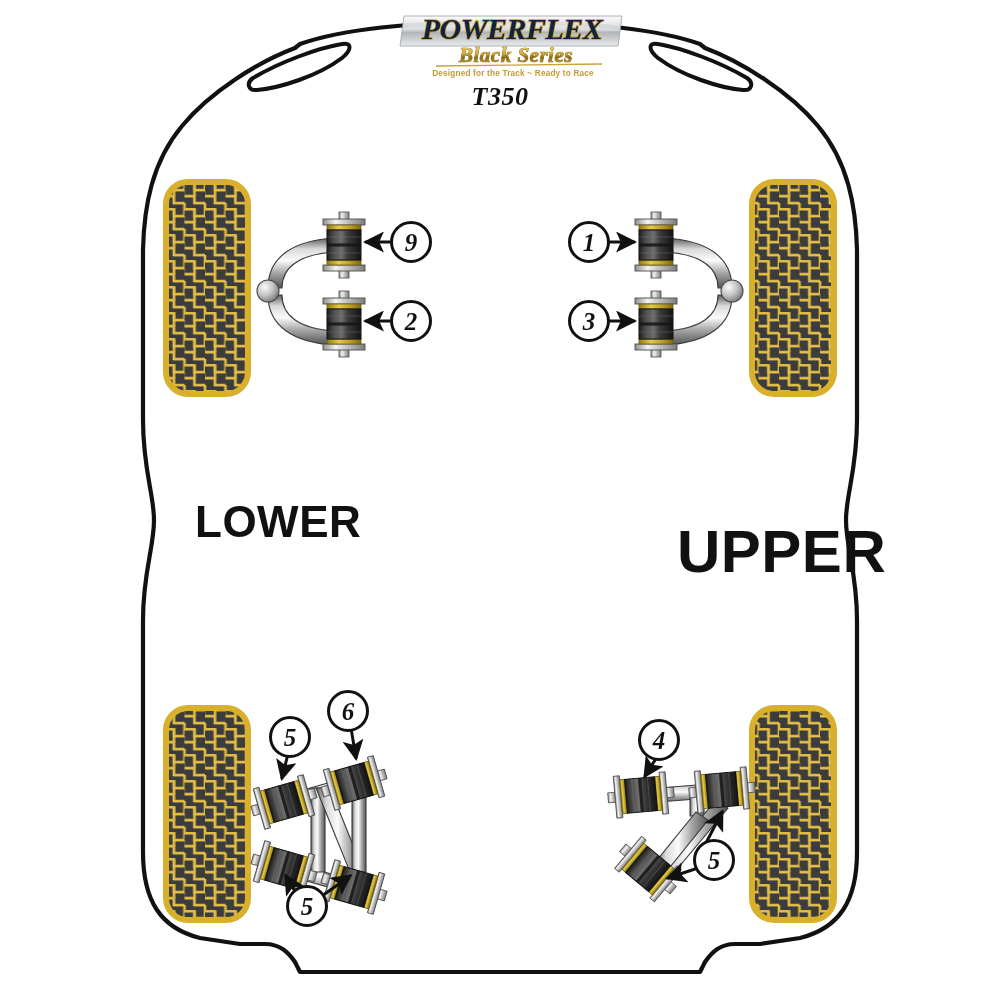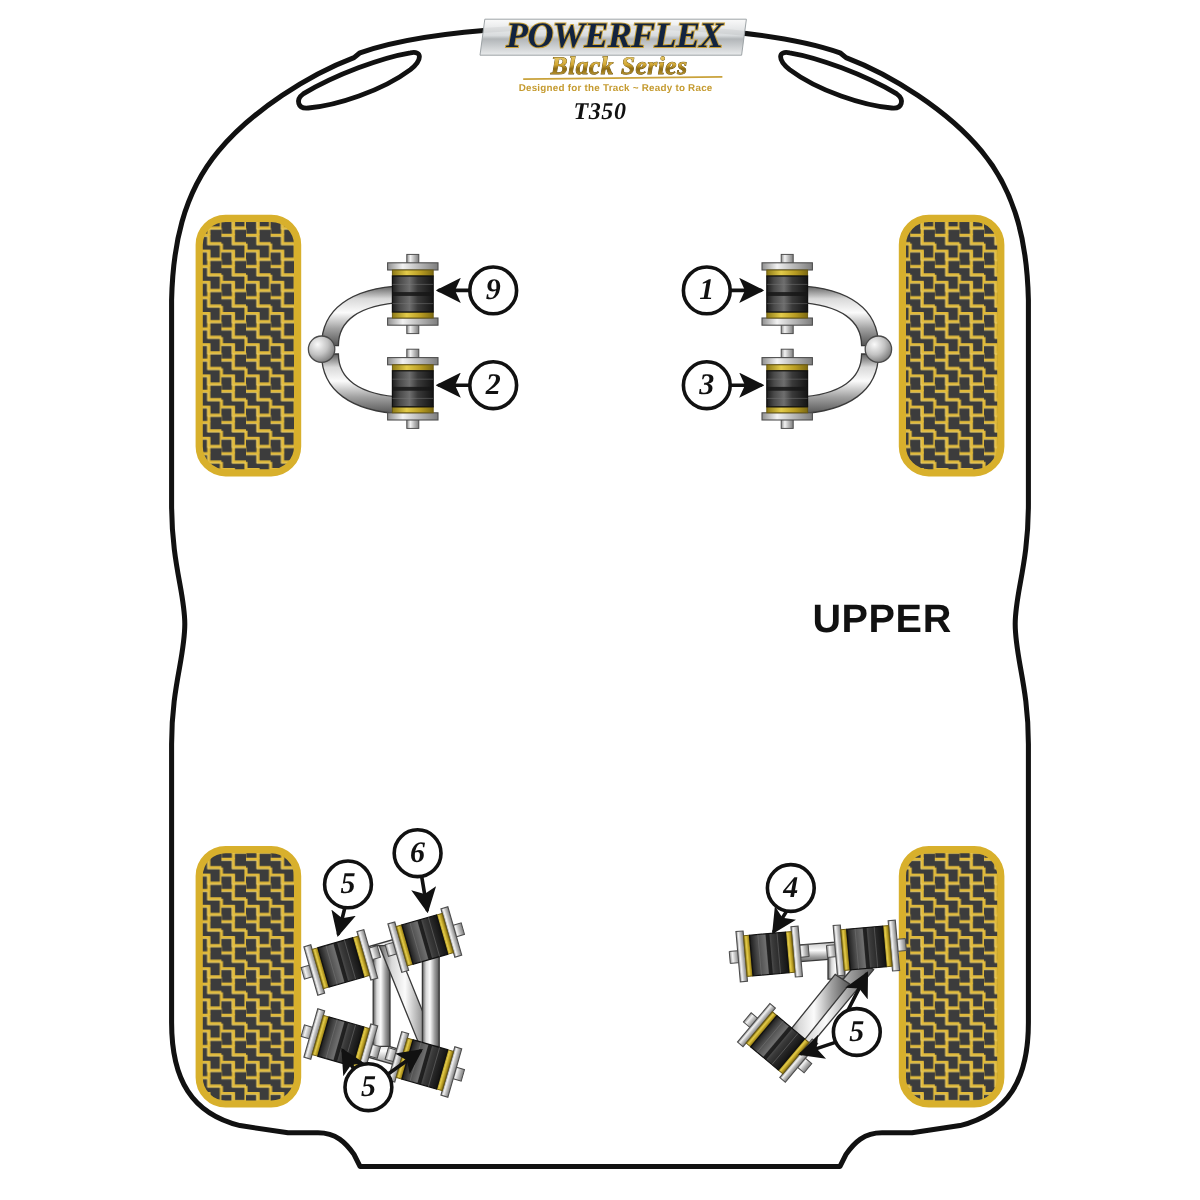--- a/index.html
+++ b/index.html
@@ -4,25 +4,25 @@
 <style>
   html,body{margin:0;padding:0;background:#ffffff;}
   body{width:1000px;height:1000px;overflow:hidden;font-family:"Liberation Sans",sans-serif;}
   #stage{position:relative;width:1000px;height:1000px;background:#fff;}
   svg.layer{position:absolute;left:0;top:0;width:1000px;height:1000px;}
   .axis-label{
     position:absolute;font-family:"Liberation Sans",sans-serif;
     font-weight:700;color:#111;letter-spacing:0.5px;
   }
   #label-lower{left:195px;top:497px;font-size:44px;}
-  #label-upper{left:677px;top:497px;font-size:33px;}
+  #label-upper{left:677px;top:517px;font-size:60px;}
   #model-title{
     position:absolute;left:0;top:82px;width:1000px;text-align:center;
     font-family:"Liberation Serif",serif;font-weight:700;font-style:italic;
-    font-size:20px;color:#111;letter-spacing:0.5px;
+    font-size:26px;color:#111;letter-spacing:0.5px;
   }
   
   #logo{position:absolute;left:396px;top:8px;width:230px;height:78px;}
   #logo svg{width:230px;height:78px;display:block;}
 </style>
 </head>
 <body>
 
 <div id="stage">
 
@@ -329,16 +329,17 @@
       <text x="120" y="54" text-anchor="middle" font-family="Liberation Serif, serif" font-style="italic" font-weight="700" font-size="21" letter-spacing="0.5" fill="url(#goldTxt)" stroke="#6d5410" stroke-width="0.7" paint-order="stroke fill">Black Series</text>
 
       <path d="M 40 58 L 206 56" stroke="#c9a23a" stroke-width="1.4" fill="none"></path>
 
       <text x="117" y="68" text-anchor="middle" font-family="Liberation Sans, sans-serif" font-weight="700" font-size="8.2" letter-spacing="0.2" fill="#c59b30">Designed for the Track ~ Ready to Race</text>
     </svg>
   </div>
 
   <div id="model-title">T350</div>
 
+  <div class="axis-label" id="label-lower">LOWER</div>
 
   <div class="axis-label" id="label-upper">UPPER</div>
 
 </div>
 
 </body></html>

